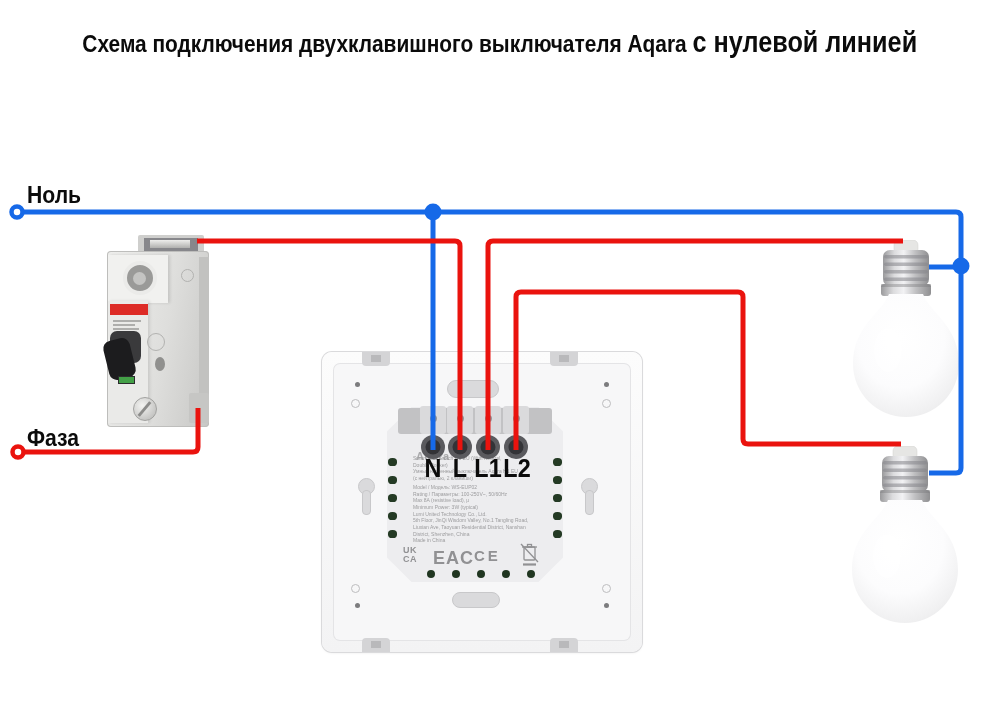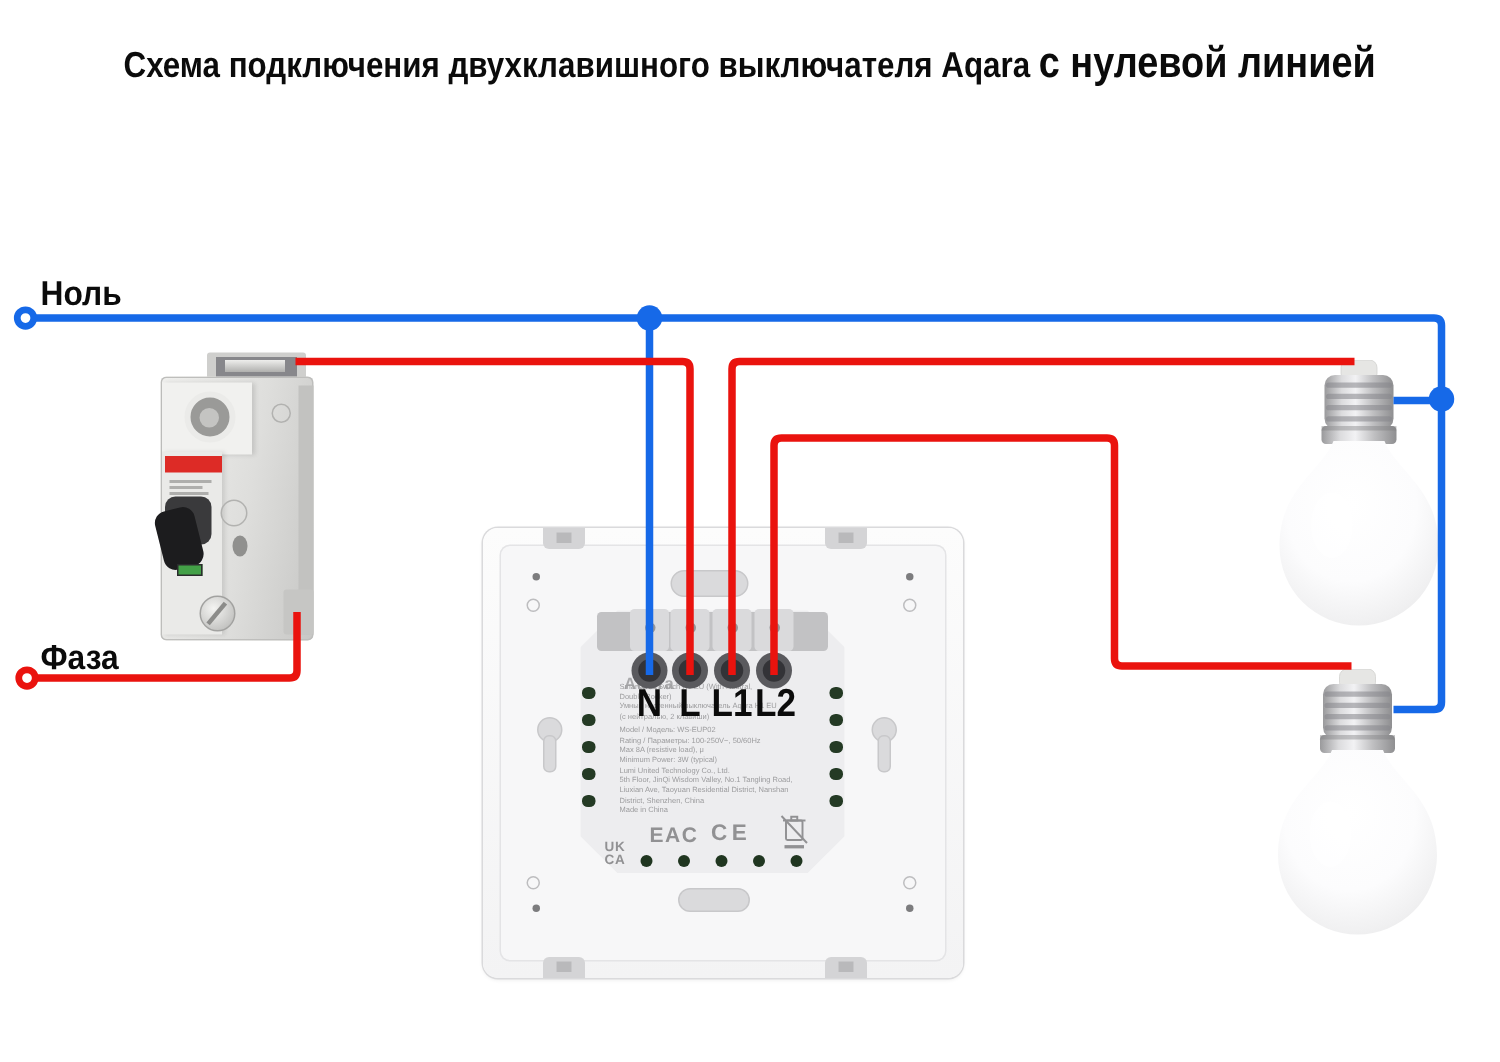--- a/index.html
+++ b/index.html
@@ -71,22 +71,22 @@
   .ttab{position:absolute;top:54px;width:26px;height:28px;background:#dadadc;border-radius:3px;}
   .tscrew{position:absolute;top:63px;width:7px;height:7px;border-radius:50%;background:#96969a;}
 
   #aqara-logo{left:94px;top:98px;font-size:11px;font-weight:700;color:#a9a9ab;letter-spacing:.5px;}
   .term-label{position:absolute;top:101px;font-size:26px;font-weight:700;color:#0b0b0b;
       transform:translateX(-50%) scaleX(.9);white-space:nowrap;}
   #print{left:91px;top:103px;width:142px;color:#9c9c9e;font-size:5px;line-height:6.7px;}
   #print .pl{white-space:nowrap;overflow:hidden;}
   #print .gap{margin-top:2px;}
   .cert{position:absolute;color:#919193;font-weight:700;}
-  #ukca{left:81px;top:208px;font-size:9px;line-height:9px;letter-spacing:.5px;}
-  #eac{left:111px;top:196px;font-size:14px;letter-spacing:1px;}
+  #ukca{left:81px;top:194px;font-size:9px;line-height:9px;letter-spacing:.5px;}
+  #eac{left:111px;top:196px;font-size:18px;letter-spacing:1px;}
   #ce{left:152px;top:195px;font-size:15px;letter-spacing:3px;}
   #weee{left:196px;top:190px;}
   .clamp{position:absolute;width:9px;height:8px;background:#243a24;border-radius:45%;}
   .bdot{position:absolute;top:218px;width:8px;height:8px;background:#203620;border-radius:50%;}
 
   
   .bulb{width:110px;height:180px;}
   #bulb1{left:851px;top:240px;}
   #bulb2{left:850px;top:446px;}
 

